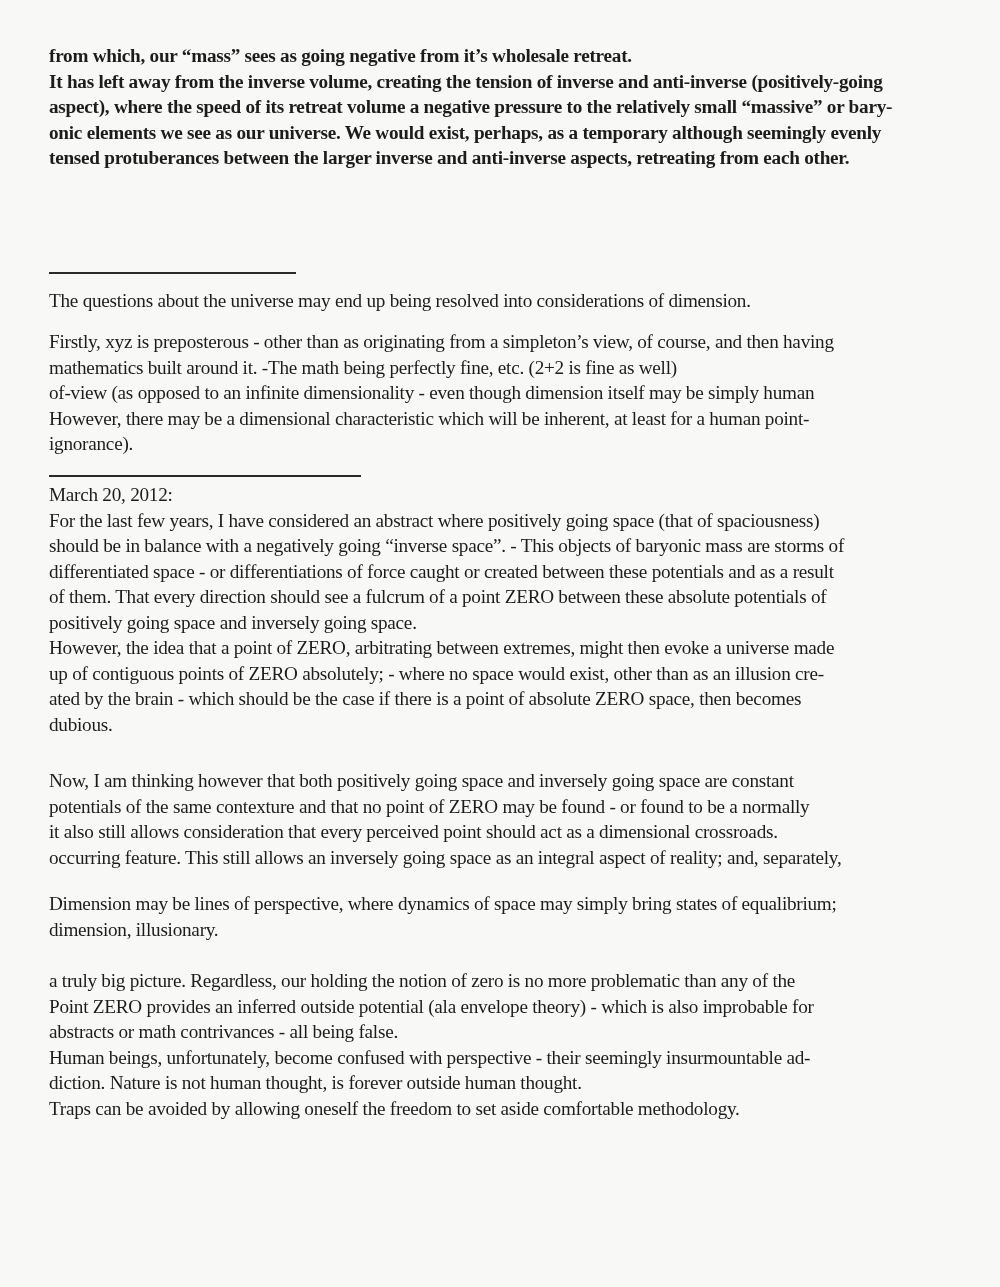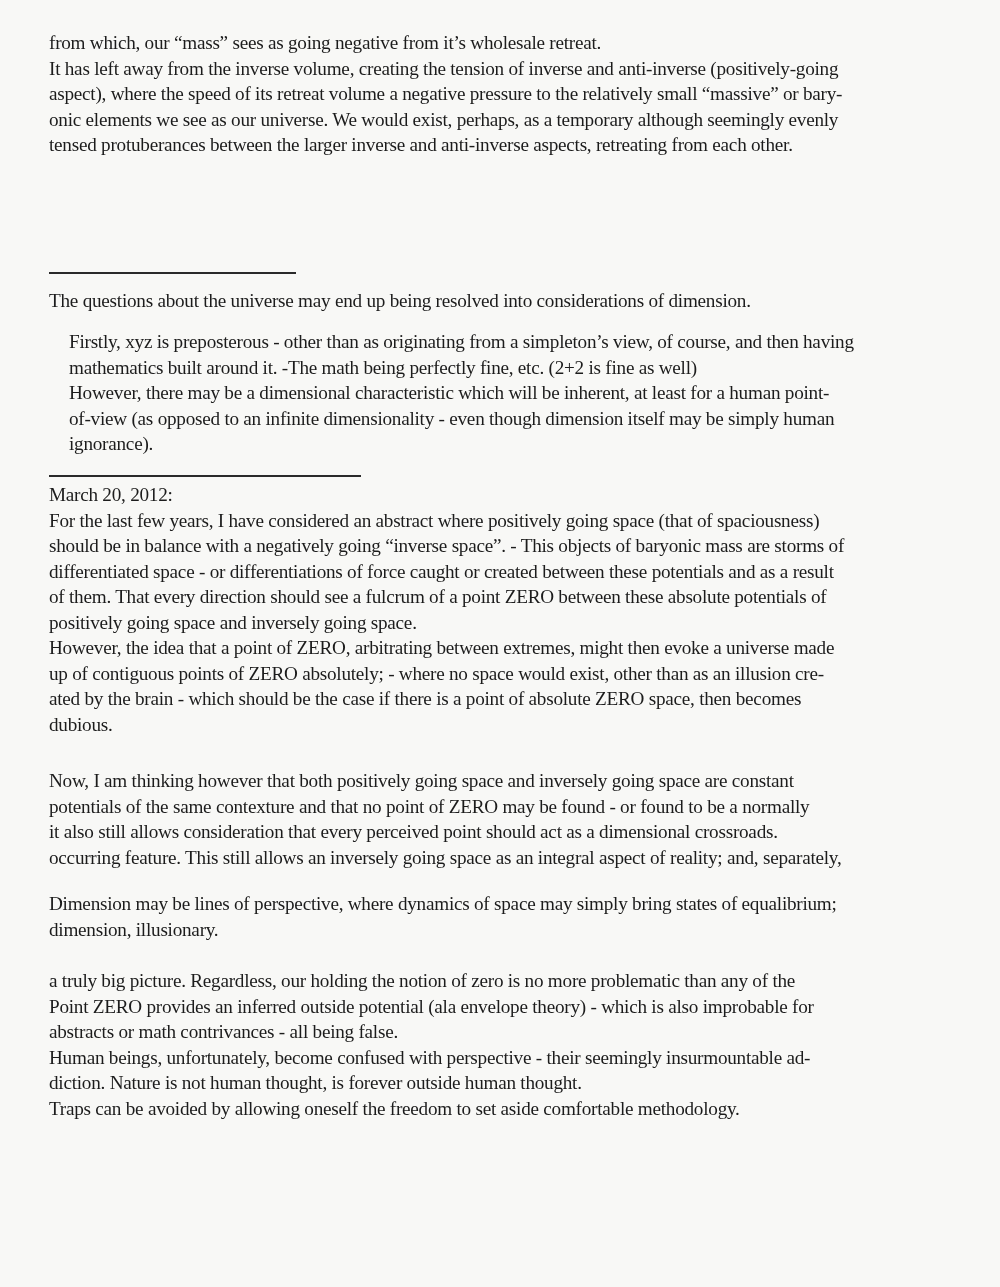--- a/index.html
+++ b/index.html
@@ -38,39 +38,39 @@
       left: 0;
       height: 1.5px;
       background: #2a2a2a;
     }
   </style>
 </head>
 <body>
 
 <div class="page">
 
-  <div class="block" style="top:30px;">
+  <div class="block" style="top:43px;font-weight:bold;">
     <span class="line">from which, our “mass” sees as going negative from it’s wholesale retreat.</span>
     <span class="line">It has left away from the inverse volume, creating the tension of inverse and anti-inverse (positively-going</span>
     <span class="line">aspect), where the speed of its retreat volume a negative pressure to the relatively small “massive” or bary-</span>
     <span class="line">onic elements we see as our universe. We would exist, perhaps, as a temporary although seemingly evenly</span>
     <span class="line">tensed protuberances between the larger inverse and anti-inverse aspects, retreating from each other.</span>
   </div>
 
   <div class="rule" style="top:272px; width:247px;"></div>
 
   <div class="block" style="top:288px;">
     <span class="line">The questions about the universe may end up being resolved into considerations of dimension.</span>
   </div>
 
-  <div class="block" style="top:329px;margin-left:20px;">
+  <div class="block" style="top:329px;">
     <span class="line">Firstly, xyz is preposterous - other than as originating from a simpleton’s view, of course, and then having</span>
     <span class="line">mathematics built around it. -The math being perfectly fine, etc. (2+2 is fine as well)</span>
+    <span class="line">of-view (as opposed to an infinite dimensionality - even though dimension itself may be simply human</span>
     <span class="line">However, there may be a dimensional characteristic which will be inherent, at least for a human point-</span>
-    <span class="line">of-view (as opposed to an infinite dimensionality - even though dimension itself may be simply human</span>
     <span class="line">ignorance).</span>
   </div>
 
   <div class="rule" style="top:475px; width:312px;"></div>
 
   <div class="block" style="top:482px;">
     <span class="line">March 20, 2012:</span>
     <span class="line">For the last few years, I have considered an abstract where positively going space (that of spaciousness)</span>
     <span class="line">should be in balance with a negatively going “inverse space”. - This objects of baryonic mass are storms of</span>
     <span class="line">differentiated space - or differentiations of force caught or created between these potentials and as a result</span>

